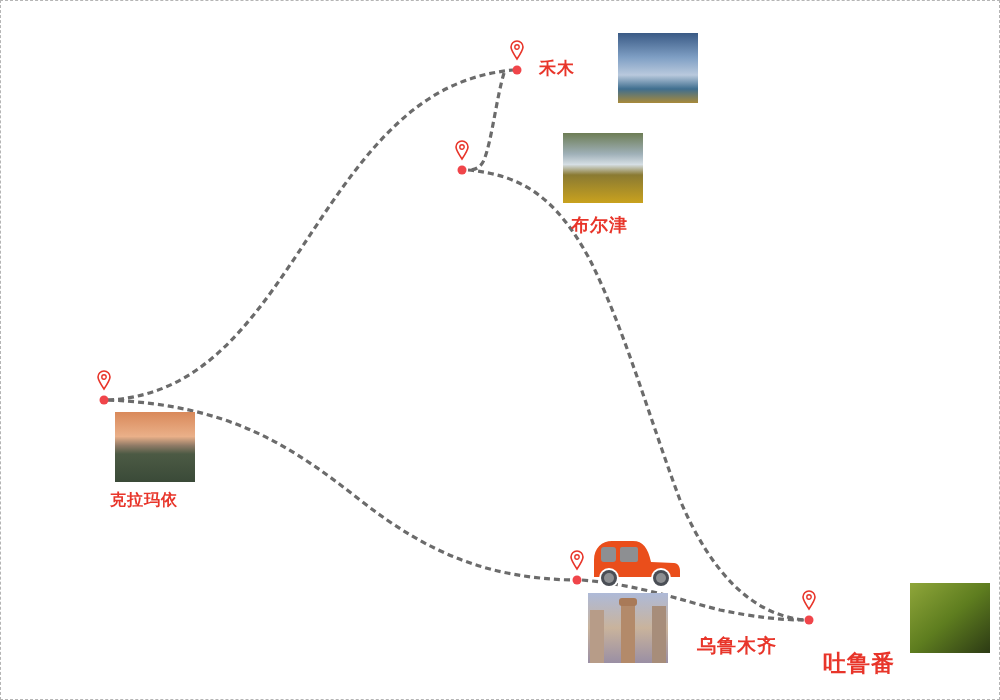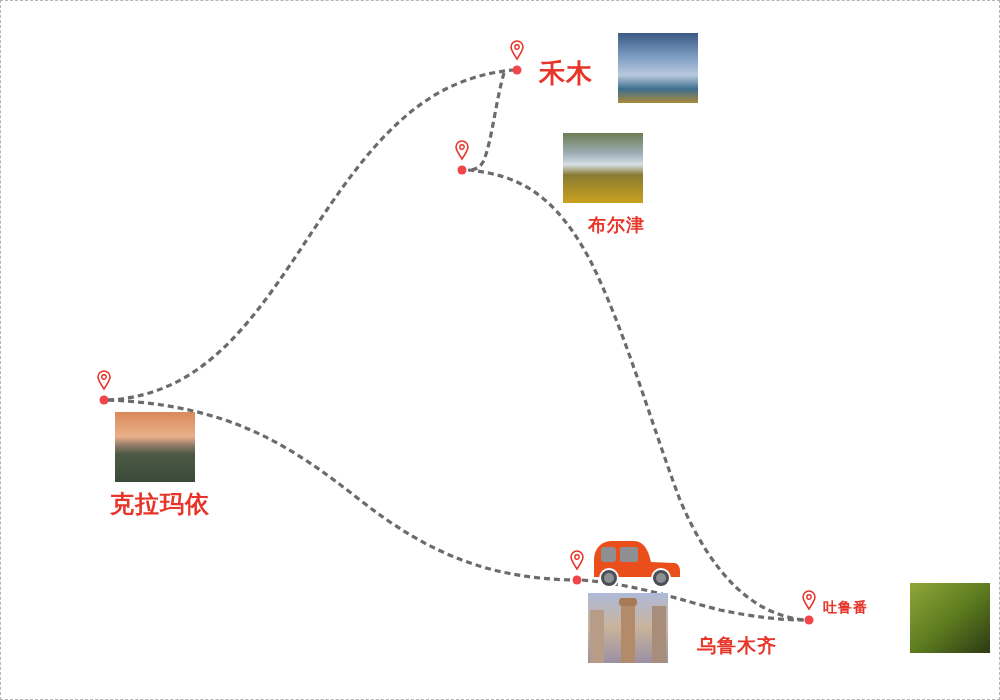--- a/index.html
+++ b/index.html
@@ -115,17 +115,17 @@
     <rect x="620" y="547" width="18" height="15" rx="2" fill="#8d8f92"></rect>
     <circle cx="609" cy="578" r="10" fill="#ffffff"></circle>
     <circle cx="609" cy="578" r="8" fill="#4a4e55"></circle>
     <circle cx="609" cy="578" r="5" fill="#8d8f92"></circle>
     <circle cx="661" cy="578" r="10" fill="#ffffff"></circle>
     <circle cx="661" cy="578" r="8" fill="#4a4e55"></circle>
     <circle cx="661" cy="578" r="5" fill="#8d8f92"></circle>
   </g>
 </svg>
 
-<div class="label" style="left:539px; top:60px; font-size:26px;">禾木</div>
-<div class="label" style="left:588px; top:216px; font-size:18px;">布尔津</div>
-<div class="label" style="left:110px; top:492px; font-size:24px;">克拉玛依</div>
+<div class="label" style="left:539px; top:60px; font-size:17px;">禾木</div>
+<div class="label" style="left:571px; top:216px; font-size:18px;">布尔津</div>
+<div class="label" style="left:110px; top:492px; font-size:16px;">克拉玛依</div>
 <div class="label" style="left:677px; top:636px; font-size:19px;margin-left:20px;">乌鲁木齐</div>
-<div class="label" style="left:823px; top:600px; font-size:14px;">吐鲁番</div>
+<div class="label" style="left:823px; top:652px; font-size:23px;">吐鲁番</div>
 
 </body></html>

